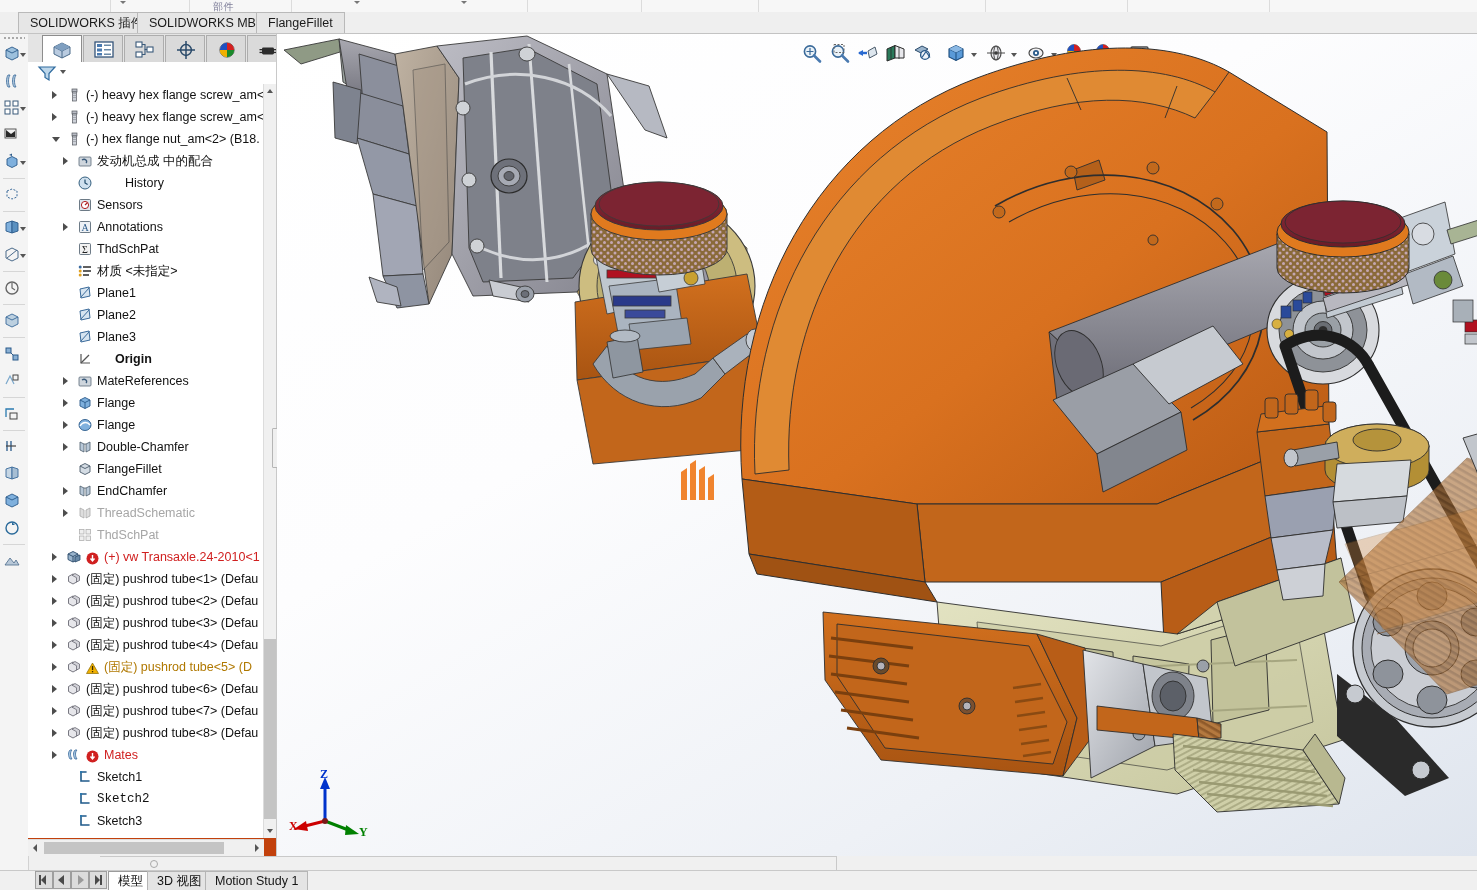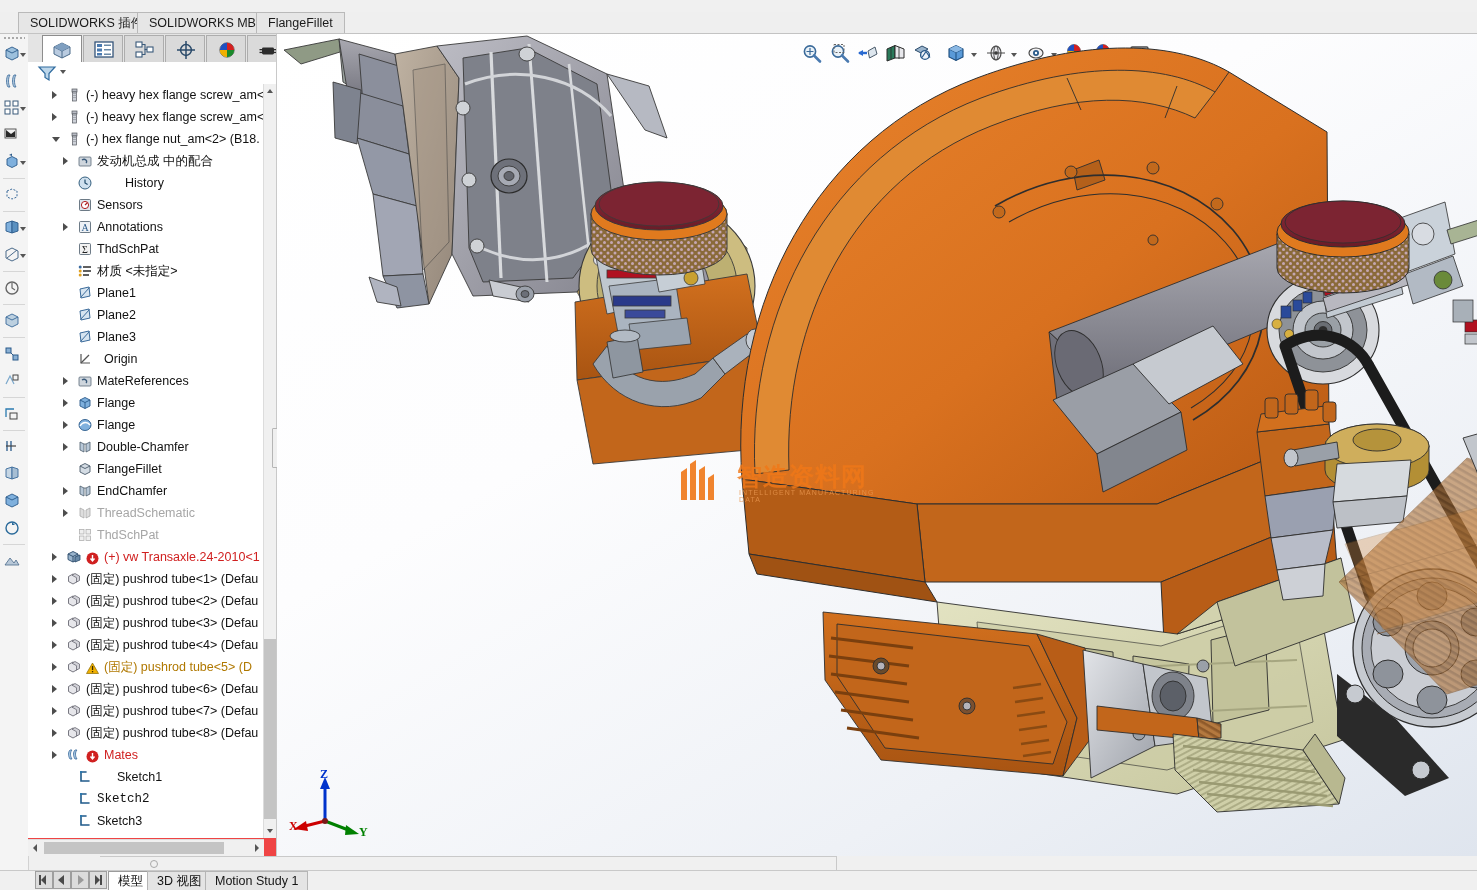--- a/index.html
+++ b/index.html
@@ -33,21 +33,21 @@
   .leftbar .grip{position:absolute;left:3px;top:2px;width:22px;height:4px;
     background-image:radial-gradient(circle,#a9a9a9 0.8px,transparent 1px);
     background-size:4px 4px;}
   .lb-item{position:absolute;left:1px;width:26px;height:26px;}
   .lb-ico{position:absolute;left:2px;top:3px;width:18px;height:18px;}
   .lb-car{position:absolute;right:1px;top:11px;width:0;height:0;
     border-left:3px solid transparent;border-right:3px solid transparent;border-top:4px solid #555;}
   .lb-sep{position:absolute;left:3px;width:22px;height:1px;background:#d6d6d6;}
 
   
-  .fm{position:absolute;left:28px;top:34px;width:248px;height:822px;background:#ef4444;
+  .fm{position:absolute;left:28px;top:34px;width:248px;height:822px;background:#c2410c;
     border-right:1px solid #b8b8b8;}
   .fm-tabs{position:absolute;left:0;top:0;width:248px;height:28px;background:#e4e4e4;
     border-bottom:1px solid #9d9d9d;}
   .fm-tab{position:absolute;top:1px;width:40px;height:27px;background:#dadada;
     border:1px solid #adadad;border-bottom:none;box-sizing:border-box;}
   .fm-tab.active{background:#fff;border-color:#8d8d8d;height:28px;}
   .fm-filter{position:absolute;left:0;top:28px;width:248px;height:22px;background:#fff;
     border-bottom:1px solid #cfcfcf;}
   .fm-tree{position:absolute;left:0;top:50px;width:236px;height:754px;overflow:hidden;background:#fff;}
 
@@ -101,20 +101,35 @@
   .btab{position:absolute;top:871px;height:19px;line-height:19px;padding:0 9px;font-size:12.5px;
     background:#e4e4e4;border:1px solid #b5b5b5;border-bottom:none;box-sizing:border-box;color:#141414;white-space:nowrap;}
   .btab.active{background:#fff;border-color:#9b9b9b;}
   .vline{position:absolute;top:34px;width:1px;background:#c9c9c9;}
 </style>
 </head>
 <body>
 
 <div class="app">
 
+  <div class="ribbon-clip">
+    <div class="seg" style="left:0;width:110px;"></div>
+    <div class="caret" style="left:120px;"></div>
+    <div class="seg" style="left:188px;width:1px;"></div>
+    <div class="ghost" style="left:213px;">部件</div>
+    <div class="seg" style="left:290px;width:1px;"></div>
+    <div class="caret" style="left:354px;"></div>
+    <div class="caret" style="left:461px;"></div>
+    <div class="seg" style="left:526px;width:1px;"></div>
+    <div class="seg" style="left:640px;width:1px;"></div>
+    <div class="seg" style="left:757px;width:1px;"></div>
+    <div class="seg" style="left:984px;width:1px;"></div>
+    <div class="seg" style="left:1126px;width:1px;"></div>
+    <div class="seg" style="left:1268px;width:1px;"></div>
+  </div>
 
   <div class="tabrow">
     <div class="base"></div>
     <div class="rtab first" style="left:18px;"><span>SOLIDWORKS 插件</span></div>
     <div class="rtab" style="left:137px;"><span>SOLIDWORKS MBD</span></div>
     <div class="rtab" style="left:256px;"><span>FlangeFillet</span></div>
   </div>
 
   <div class="leftbar">
     <div class="grip"></div>
@@ -405,21 +420,21 @@
               <path d="M3 4 L12 2 L13 11 L4 13 Z" fill="#d6e4f0" stroke="#3a6a9a" stroke-width="1"></path>
               <path d="M3.5 12.5 L12.5 2.5" stroke="#3a6a9a" stroke-width="1"></path>
             </svg></span>
           <span class="lbl " style="left:69px;">Plane3</span>
         </div>
         <div class="row">
           <span class="ic" style="left:49px;"><svg width="16" height="16" viewBox="0 0 16 16">
               <path d="M4 3 L4 12 L13 12" stroke="#555" stroke-width="1.2" fill="none"></path>
               <path d="M4 12 L12 4" stroke="#555" stroke-width="1.2" fill="none"></path>
             </svg></span>
-          <span class="lbl " style="left:76px;">Origin</span>
+          <span class="lbl " style="left:87px;font-weight:bold;">Origin</span>
         </div>
         <div class="row">
           <span class="exp" style="left:35px;"></span>
           <span class="ic" style="left:49px;"><svg width="16" height="16" viewBox="0 0 16 16">
               <rect x="2" y="4" width="12" height="9" rx="1" fill="#cfd6dd" stroke="#5a6a7a" stroke-width=".8"></rect>
               <path d="M5 7 C8 5,11 8,9 10" stroke="#3a5a7a" stroke-width="1.4" fill="none"></path>
             </svg></span>
           <span class="lbl " style="left:69px;">MateReferences</span>
         </div>
         <div class="row">
@@ -575,21 +590,21 @@
               <path d="M6.5 3 L6.5 8 M4.5 6.5 L6.5 9 L8.5 6.5" stroke="#fff" stroke-width="1.4" fill="none"></path>
             </svg></span>
           <span class="lbl red" style="left:76px;">Mates</span>
         </div>
         <div class="row">
           <span class="ic" style="left:49px;"><svg width="16" height="16" viewBox="0 0 16 16">
               <path d="M4 3 L4 12 L12 12" stroke="#1f5a8a" stroke-width="1.6" fill="none" stroke-linecap="round"></path>
               <path d="M4 3 L9 3" stroke="#1f5a8a" stroke-width="1.6" stroke-linecap="round"></path>
               <path d="M3 2 L5 4 M3 4 L5 2" stroke="#2a7ab0" stroke-width=".9"></path>
             </svg></span>
-          <span class="lbl " style="left:69px;margin-left:20px;">Sketch1</span>
+          <span class="lbl " style="left:69px;">Sketch1</span>
         </div>
         <div class="row">
           <span class="ic" style="left:49px;"><svg width="16" height="16" viewBox="0 0 16 16">
               <path d="M4 3 L4 12 L12 12" stroke="#1f5a8a" stroke-width="1.6" fill="none" stroke-linecap="round"></path>
               <path d="M4 3 L9 3" stroke="#1f5a8a" stroke-width="1.6" stroke-linecap="round"></path>
               <path d="M3 2 L5 4 M3 4 L5 2" stroke="#2a7ab0" stroke-width=".9"></path>
             </svg></span>
           <span class="lbl " style="left:69px;font-family:Liberation Mono, monospace;">Sketch2</span>
         </div>
         <div class="row">
@@ -1109,24 +1124,20 @@
 
       <g opacity="0.9">
         <rect x="398" y="427" width="44" height="40" fill="none"></rect>
         <path d="M404 466 L404 438 L410 434 L410 466 Z" fill="#f07818"></path>
         <path d="M413 466 L413 430 L419 426 L419 466 Z" fill="#f07818"></path>
         <path d="M422 466 L422 436 L428 432 L428 466 Z" fill="#f07818"></path>
         <path d="M431 466 L431 444 L437 440 L437 466 Z" fill="#f07818"></path>
       </g>
     </svg>
 
-    <div class="wm">
-      <div class="wmtxt">智造资料网</div>
-      <div class="wmsub">INTELLIGENT MANUFACTURING DATA</div>
-    </div>
 
     <div class="triad">
       <svg width="84" height="76" viewBox="0 0 84 76">
         <line x1="36" y1="52" x2="36" y2="16" stroke="#0033cc" stroke-width="3"></line>
         <polygon points="36,8 31,20 41,20" fill="#0033cc"></polygon>
         <line x1="36" y1="52" x2="12" y2="58" stroke="#cc0000" stroke-width="3"></line>
         <polygon points="5,60 17,52 19,62" fill="#cc0000"></polygon>
         <line x1="36" y1="52" x2="62" y2="62" stroke="#008000" stroke-width="3"></line>
         <polygon points="70,65 57,56 56,66" fill="#008000"></polygon>
         <circle cx="36" cy="52" r="3" fill="#7a1a1a"></circle>

